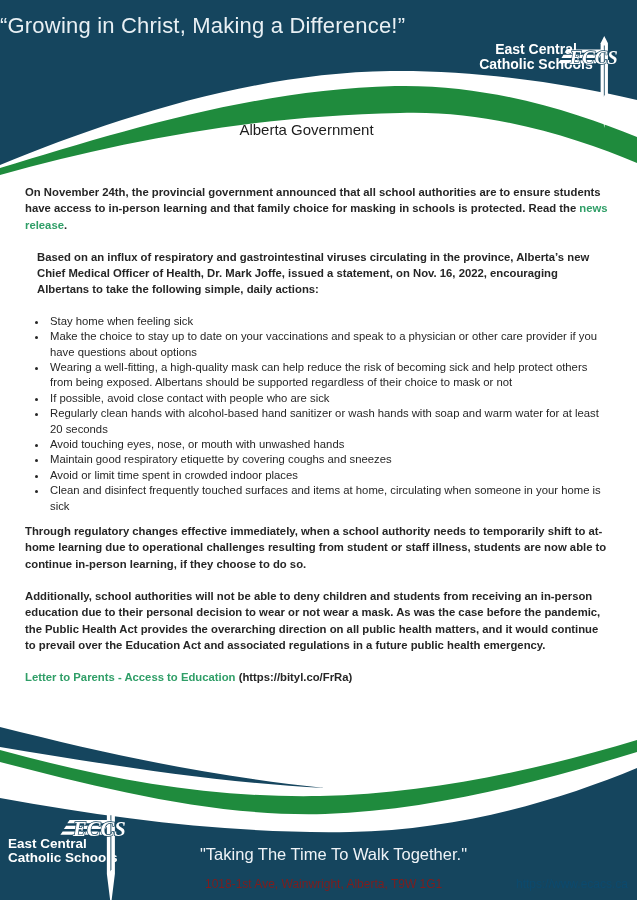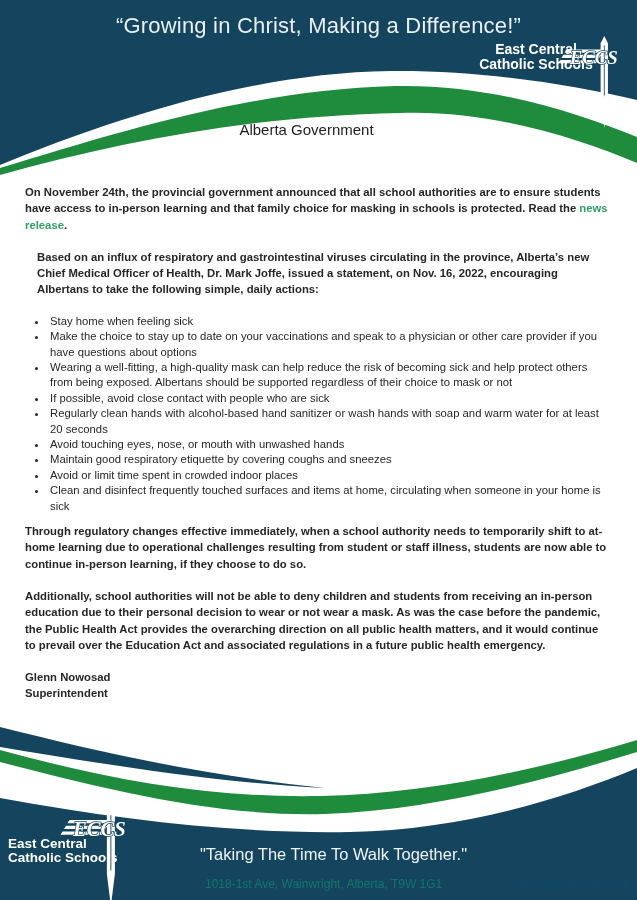--- a/index.html
+++ b/index.html
@@ -6,21 +6,21 @@
   body {
     width:637px; height:900px; position:relative; overflow:hidden;
     background:#ffffff;
     font-family:"Liberation Sans", sans-serif;
   }
   svg.deco { position:absolute; left:0; display:block; pointer-events:none; }
 
   
   .header-quote {
     position:absolute; top:13px; left:0; width:637px;
-    text-align:center; color:#e9f0f4; font-size:22px; letter-spacing:.2px;
+    color:#e9f0f4; font-size:22px; letter-spacing:.2px;
   }
   .top-logo-text {
     position:absolute; left:460px; top:42px; width:152px;
     text-align:center; color:#ffffff; font-weight:bold;
     font-size:14px; line-height:14.5px;
   }
   .doc-title {
     position:absolute; left:-12px; top:119px; width:637px;
     text-align:center; color:#1d1d1d; font-size:15px; line-height:21.5px;
   }
@@ -42,21 +42,21 @@
   
   .footer-logo-text {
     position:absolute; left:8px; top:837px; color:#ffffff; font-weight:bold;
     font-size:13.5px; line-height:14px; z-index:5;
   }
   .footer-tagline {
     position:absolute; left:200px; top:845px; color:#eef3f7;
     font-size:16.5px; z-index:5;
   }
   .footer-address {
-    position:absolute; left:205px; top:877px; color:#0f766e;
+    position:absolute; left:205px; top:877px; color:#7f1d1d;
     font-size:12px; z-index:5;
   }
   .footer-website {
     position:absolute; right:9px; top:877px; color:#0c4a6e;
     font-size:12px; z-index:5;
   }
   .logo-glyph { position:absolute; z-index:6; }
   .logo-glyph text {
     font-family:"Liberation Serif", serif;
     font-style:italic; font-weight:bold;
@@ -112,25 +112,22 @@
     <li>Avoid touching eyes, nose, or mouth with unwashed hands</li>
     <li>Maintain good respiratory etiquette by covering coughs and sneezes</li>
     <li>Avoid or limit time spent in crowded indoor places</li>
     <li>Clean and disinfect frequently touched surfaces and items at home, circulating when someone in your home is sick</li>
   </ul>
 
   <p>Through regulatory changes effective immediately, when a school authority needs to temporarily shift to at-home learning due to operational challenges resulting from student or staff illness, students are now able to continue in-person learning, if they choose to do so.</p>
 
   <p>Additionally, school authorities will not be able to deny children and students from receiving an in-person education due to their personal decision to wear or not wear a mask.  As was the case before the pandemic, the Public Health Act provides the overarching direction on all public health matters, and it would continue to prevail over the Education Act and associated regulations in a future public health emergency.</p>
 
+  <p class="link-line"><span class="green-link">Letter to Parents - Access to Education</span><span> (https://bityl.co/FrRa)</span></p>
 
-  <p class="signature">
-    <span>Glenn Nowosad</span><br>
-    <span>Superintendent</span>
-  </p>
 </div>
 
 <div class="footer-logo-text">
   <span>East Central</span><br>
   <span>Catholic Schools</span>
 </div>
 
 <svg class="logo-glyph" style="left:58px; top:805px;" width="92" height="101" viewBox="0 0 80 88">
   <path fill="#ffffff" d="M46,0 L49.5,7 L49.5,60 L46,88 L42.5,60 L42.5,7 Z"></path>
   <path fill="#15455e" d="M45.6,9 L46.4,9 L46.4,56 L45.6,58 Z"></path>

